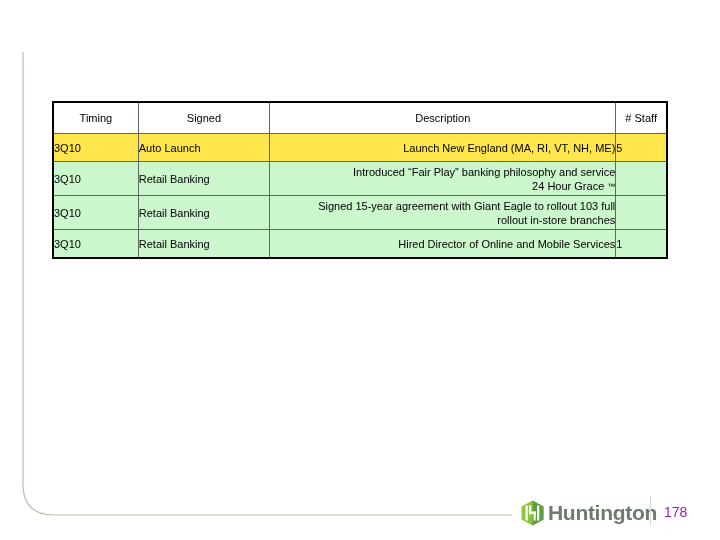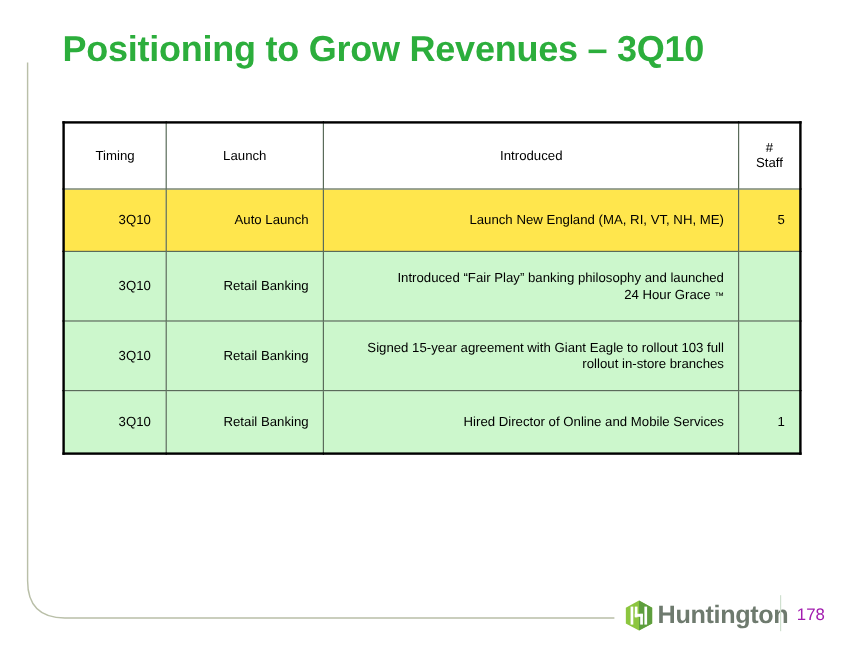--- a/index.html
+++ b/index.html
@@ -55,21 +55,21 @@
   }
   table.data-table {
     border-collapse: collapse;
     table-layout: fixed;
     width: 616px;
     border: 2px solid #000000;
   }
   table.data-table td,
   table.data-table th {
     border: 1px solid #5a6b5a;
-    padding: 12px;
+    padding: 0;
     vertical-align: middle;
     font-size: 11px;
     color: #000000;
     font-weight: normal;
   }
   .col-timing   { width: 85px; }
   .col-segment  { width: 131px; }
   .col-desc     { width: 345px; }
   .col-staff    { width: 51px; }
 
@@ -79,21 +79,21 @@
     font-size: 11.5px;
     text-align: center;
     height: 30px;
     border-bottom: 2px solid #000000;
   }
 
   tbody tr.row-highlight td { background: #FFE64D; }
   tbody tr.row-normal    td { background: #CCF7CC; }
 
   td.cell-center {
-    text-align: right;
+    text-align: left;
   }
   td.cell-desc {
     text-align: right;
     padding: 4px 0 4px 7px;
     line-height: 14px;
   }
   tr.h-short td { height: 27px; }
   tr.h-tall  td { height: 33px; }
 
   .desc-line { display: block; white-space: nowrap; }
@@ -139,54 +139,53 @@
 </style>
 </head>
 <body>
 
 <div id="slide">
 
   <svg id="decor-rule" viewBox="0 0 720 540" width="720" height="540">
     <path d="M 23 52 L 23 484 Q 23 515 54 515 L 512 515" fill="none" stroke="#B9BFA8" stroke-width="1.2"></path>
   </svg>
 
-  <div id="title">Positioning to Grow Revenues – 3Q10</div>
 
   <div id="table-wrap">
     <table class="data-table">
       <colgroup>
         <col class="col-timing">
         <col class="col-segment">
         <col class="col-desc">
         <col class="col-staff">
       </colgroup>
       <thead>
         <tr>
           <th>Timing</th>
-          <th>Launch</th>
-          <th>Introduced</th>
+          <th>Signed</th>
+          <th>Description</th>
           <th># Staff</th>
         </tr>
       </thead>
       <tbody>
 
         <tr class="row-highlight h-short">
           <td class="cell-center">3Q10</td>
           <td class="cell-center">Auto Launch</td>
           <td class="cell-desc">
             <span class="desc-line">Launch New England (MA, RI, VT, NH, ME)</span>
           </td>
           <td class="cell-center">5</td>
         </tr>
 
         <tr class="row-normal h-tall">
           <td class="cell-center">3Q10</td>
           <td class="cell-center">Retail Banking</td>
           <td class="cell-desc">
-            <span class="desc-line">Introduced “Fair Play” banking philosophy and launched</span>
+            <span class="desc-line">Introduced “Fair Play” banking philosophy and service</span>
             <span class="desc-line"><span>24 Hour Grace </span><span class="tm">™</span></span>
           </td>
           <td class="cell-center"></td>
         </tr>
 
         <tr class="row-normal h-tall">
           <td class="cell-center">3Q10</td>
           <td class="cell-center">Retail Banking</td>
           <td class="cell-desc">
             <span class="desc-line">Signed 15-year agreement with Giant Eagle to rollout 103 full</span>

